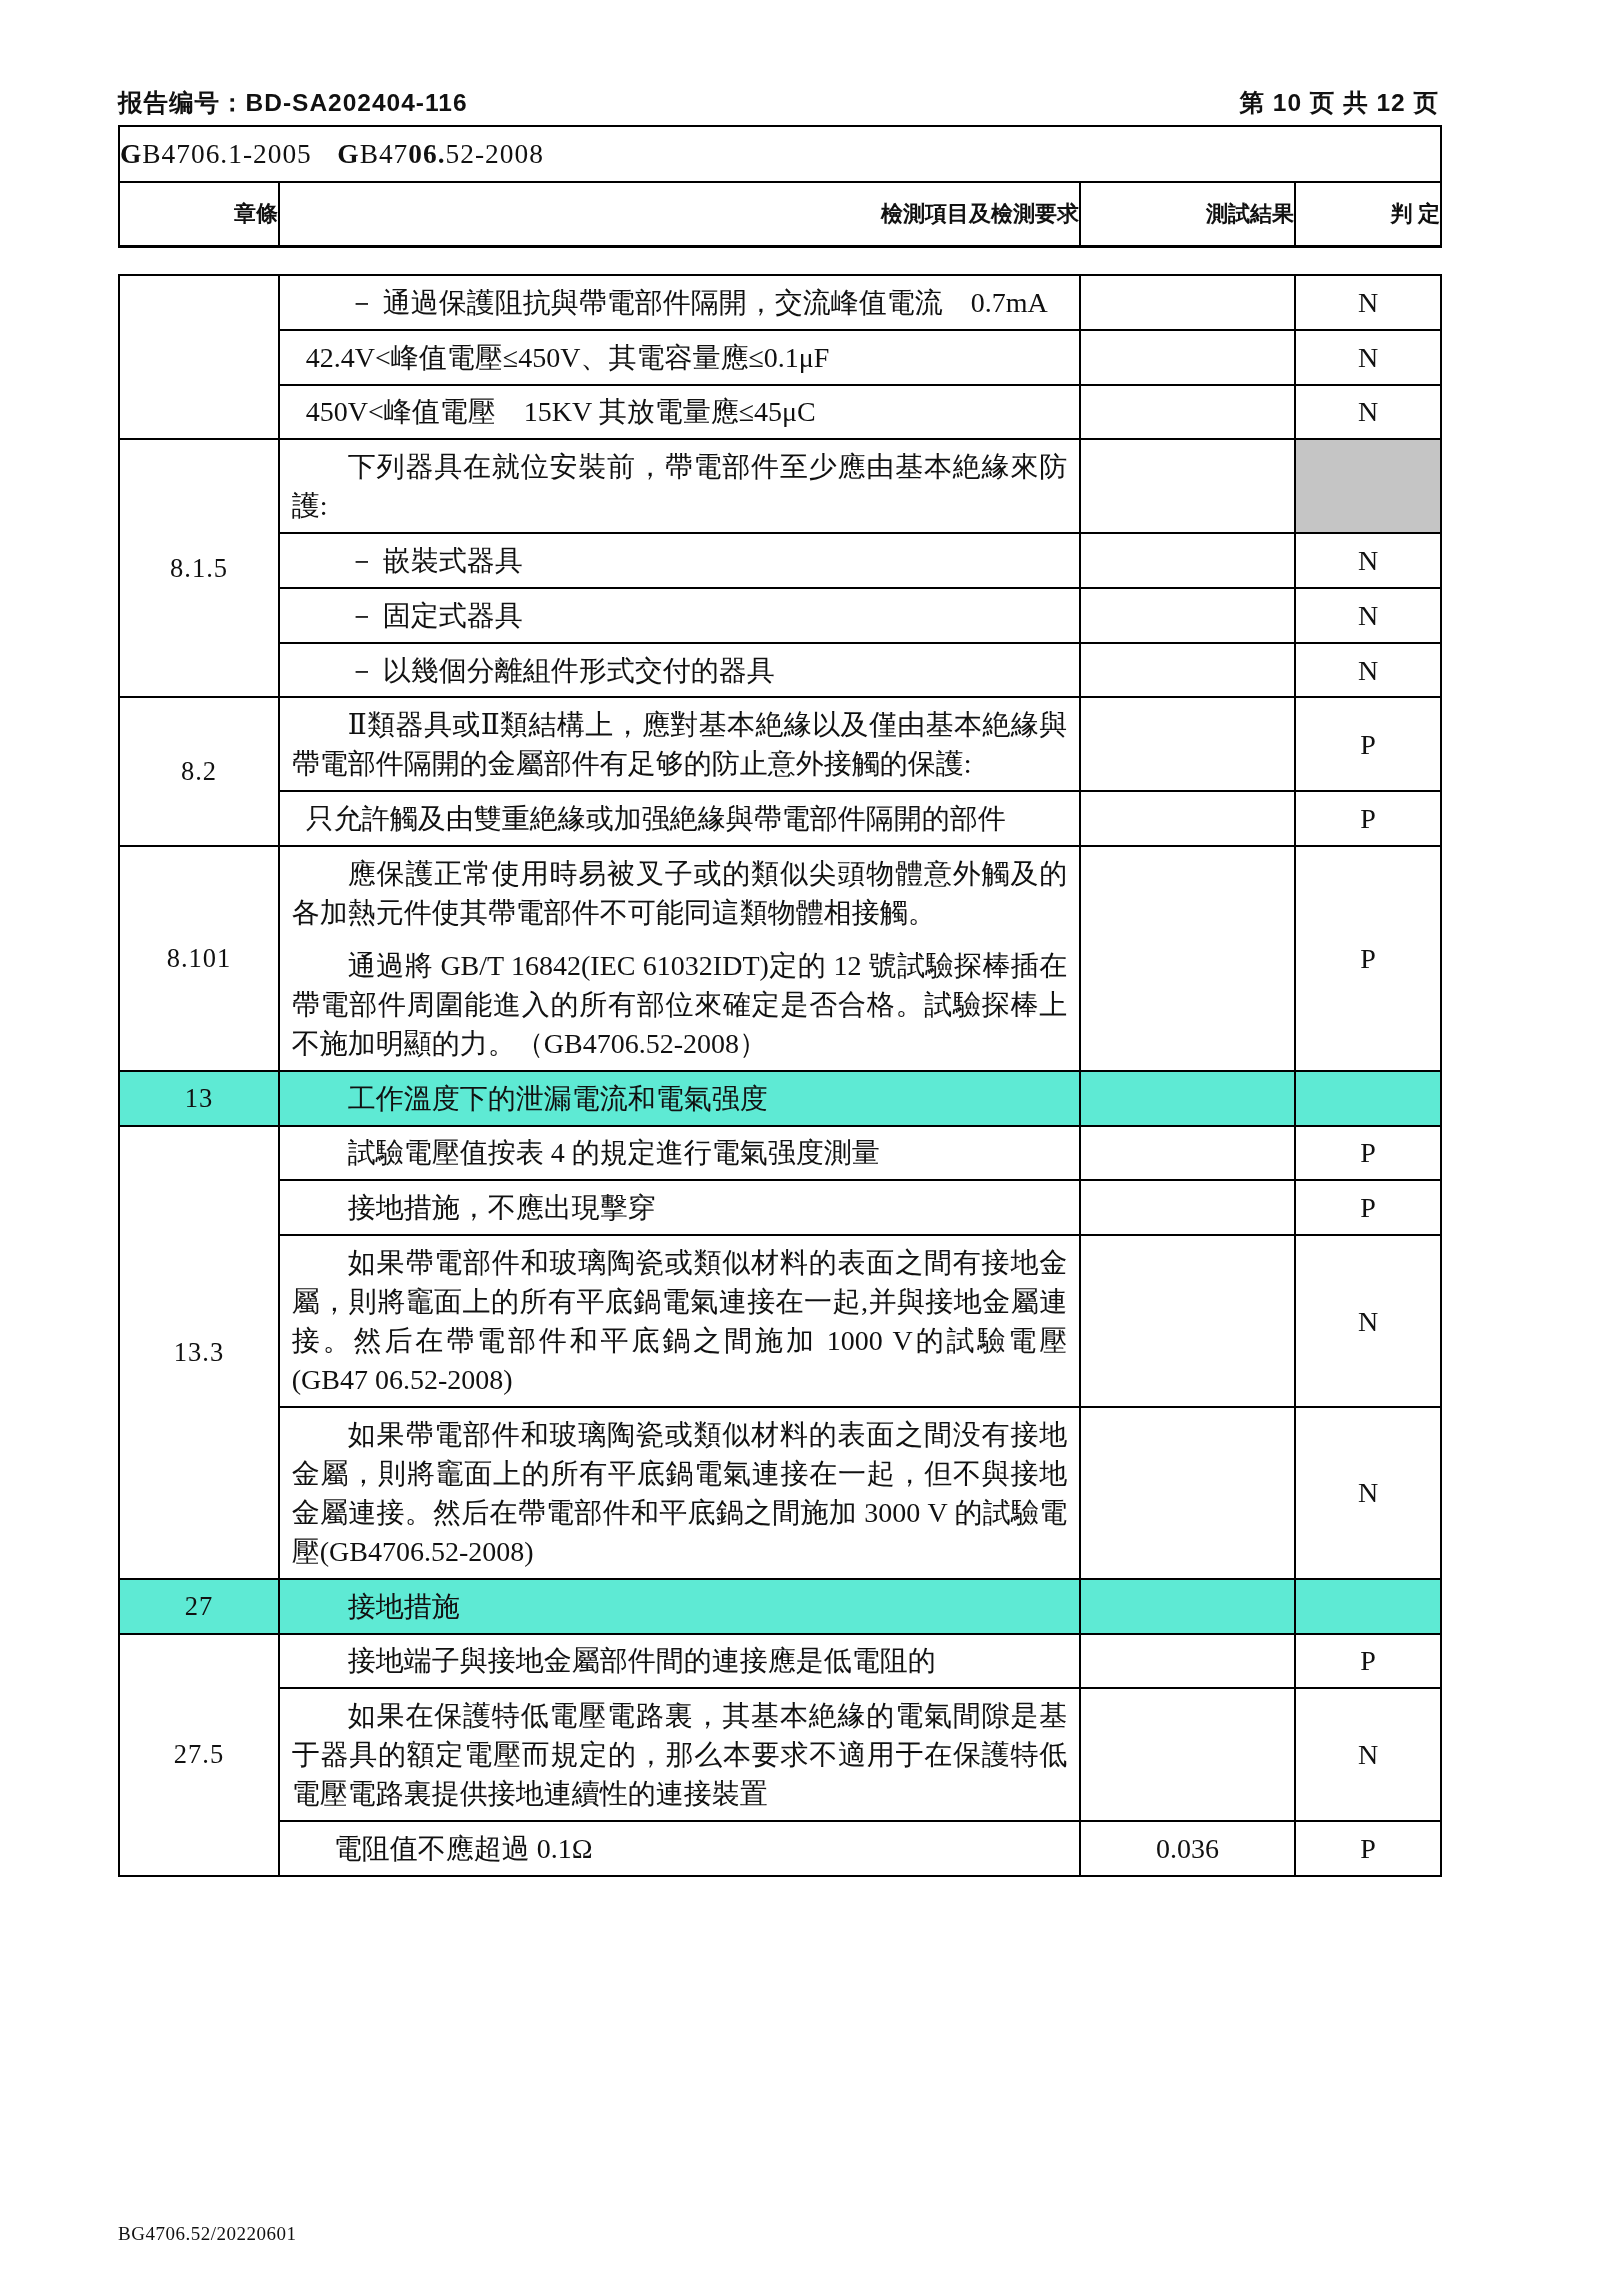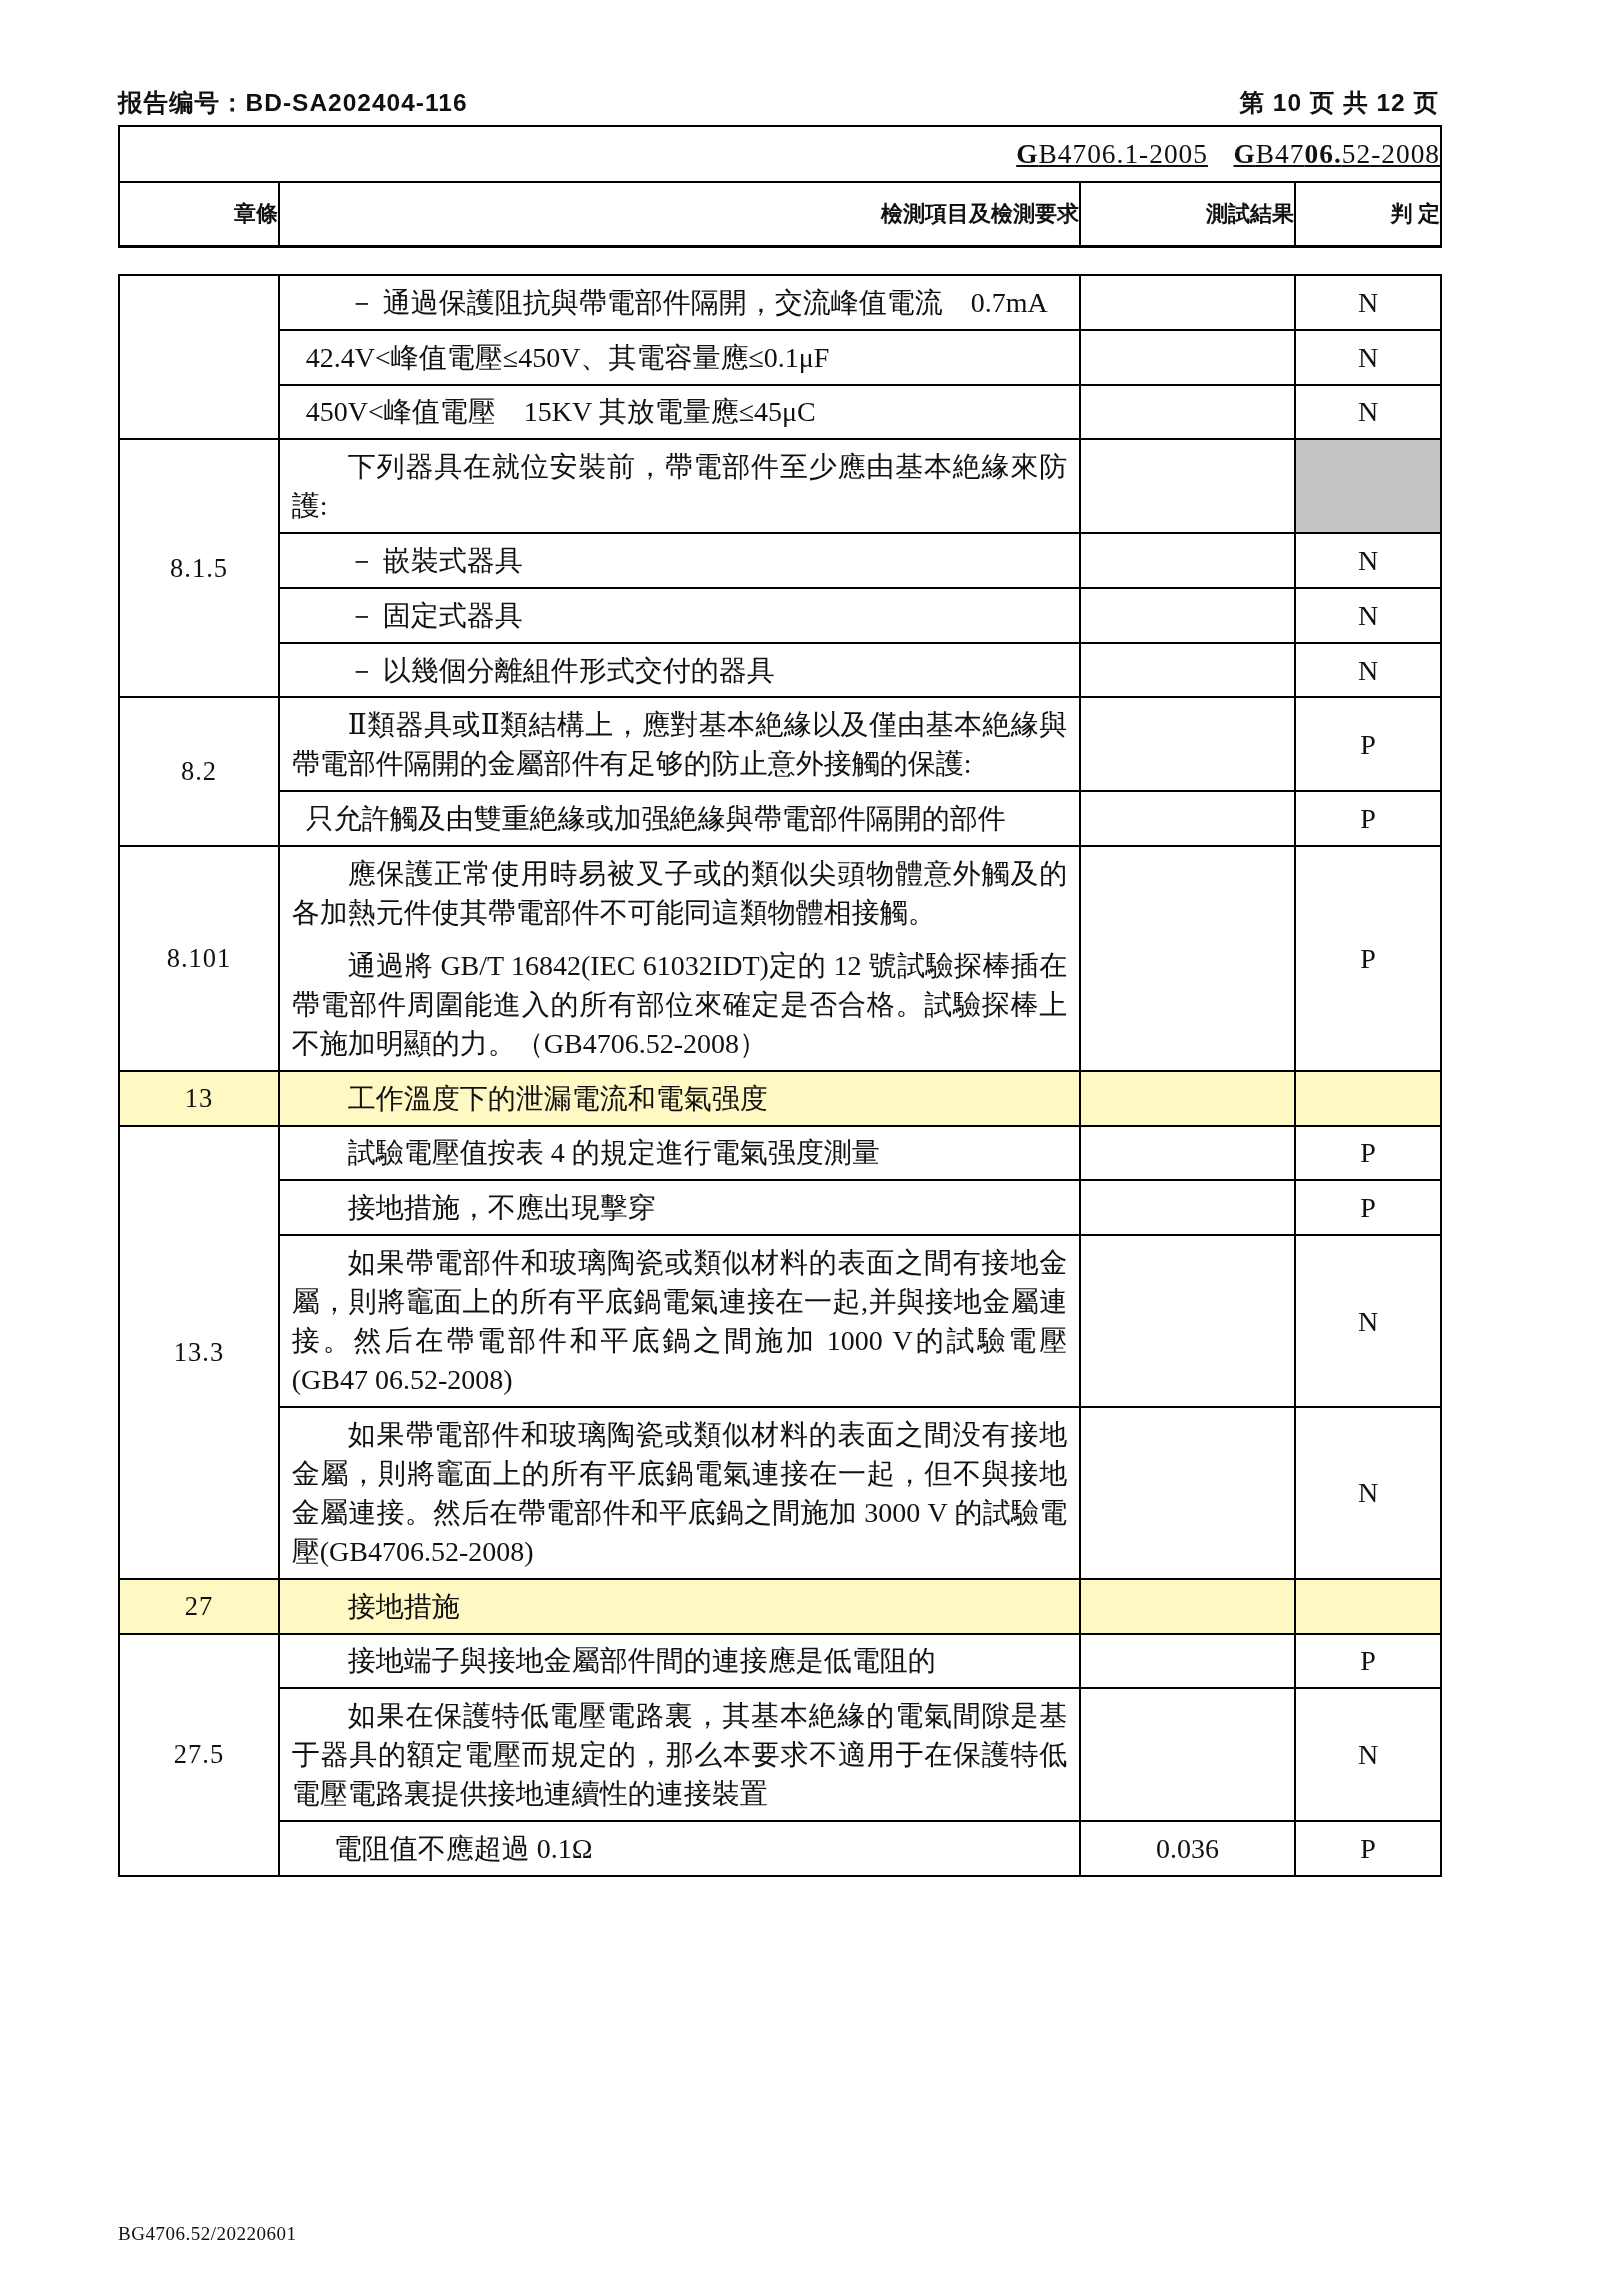--- a/index.html
+++ b/index.html
@@ -21,22 +21,22 @@
   }
 
   
   table.standards{
     position:absolute;top:125px;left:118px;width:1321px;
     border-collapse:collapse;table-layout:fixed;
     border:2.9px solid #000;border-bottom:3.9px solid #000;
   }
   table.standards td{border:2px solid #000;padding:0;}
   td.title-cell{
-    height:54px;text-align:right;vertical-align:middle;
-    font-size:27.4px;letter-spacing:1px;text-decoration:underline;
+    height:54px;text-align:left;vertical-align:middle;
+    font-size:27.4px;letter-spacing:1px;
   }
   td.colhead{
     height:62px;text-align:right;vertical-align:middle;
     font-size:22px;
     font-weight:bold;
   }
   .b{font-weight:bold;}
   .std-gap{margin-left:25.5px;}
 
   
@@ -60,21 +60,21 @@
   td.req{text-align:left;}
   td.res,td.verdict{text-align:center;}
   tr.single td{height:39px;}
   .t{text-align:justify;}
   .ind2{text-indent:2em;}
   .ind15{text-indent:1.5em;}
   .ind05{text-indent:0.5em;}
   .dash{padding-left:2em;}
   .para+.para{margin-top:14px;}
   .grayfill{background:#c5c5c5 !important;}
-  tr.section td{background:#fef9c3;height:39px;margin-top:12px;}
+  tr.section td{background:#5eead4;height:39px;margin-top:12px;}
 
   
   .page-footer{
     position:absolute;top:2223px;left:118px;
     font-size:19px;letter-spacing:0.5px;
   }
 </style>
 </head>
 <body>
 

